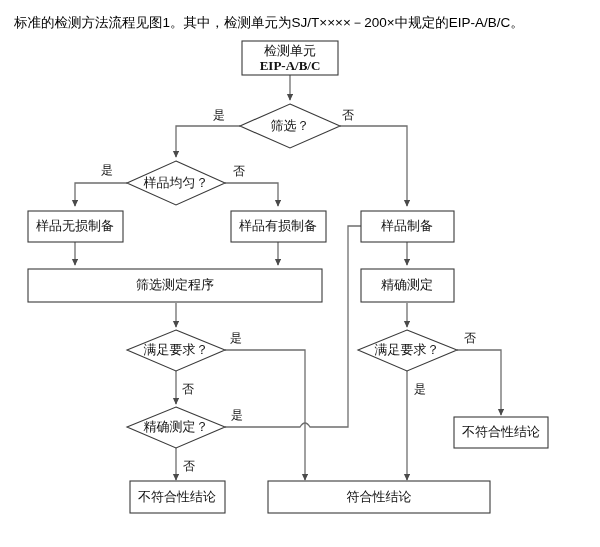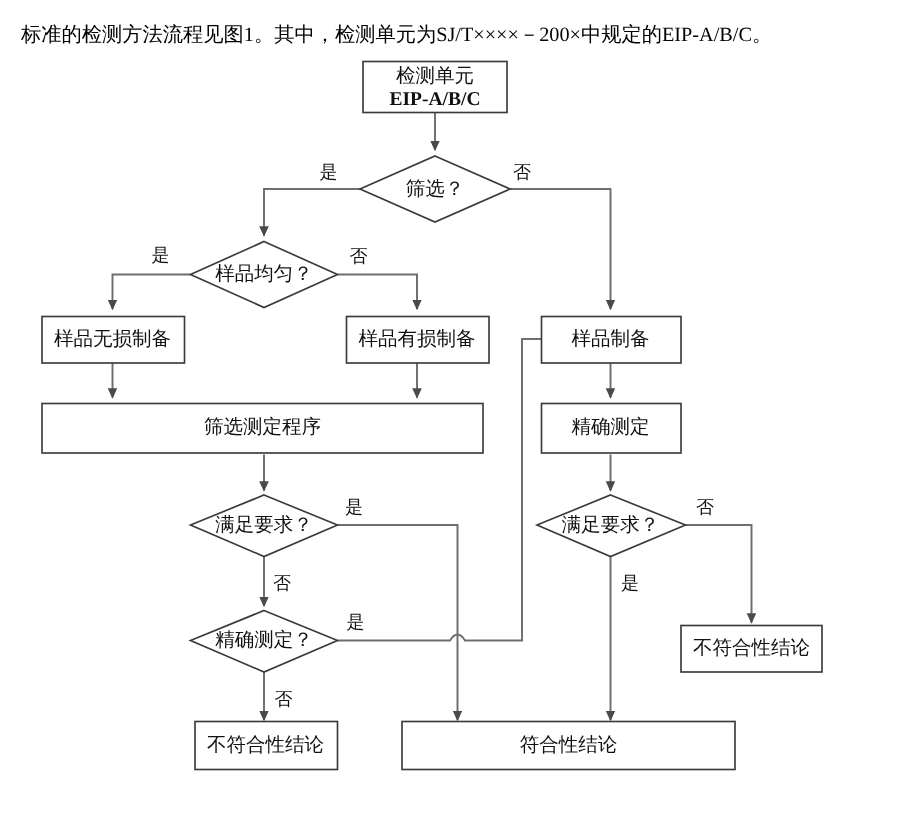--- a/index.html
+++ b/index.html
@@ -20,21 +20,21 @@
     width: 600px;
     height: 547px;
   }
   .caption {
     position: absolute;
     left: 14px;
     top: 14px;
     width: 575px;
     font-size: 13.5px;
     line-height: 18px;
-    font-family: Liberation Serif, serif;
+    font-family: Liberation Sans, sans-serif;
     letter-spacing: 0px;
     white-space: nowrap;
   }
   svg#flow {
     position: absolute;
     left: 0;
     top: 0;
     width: 600px;
     height: 547px;
   }

